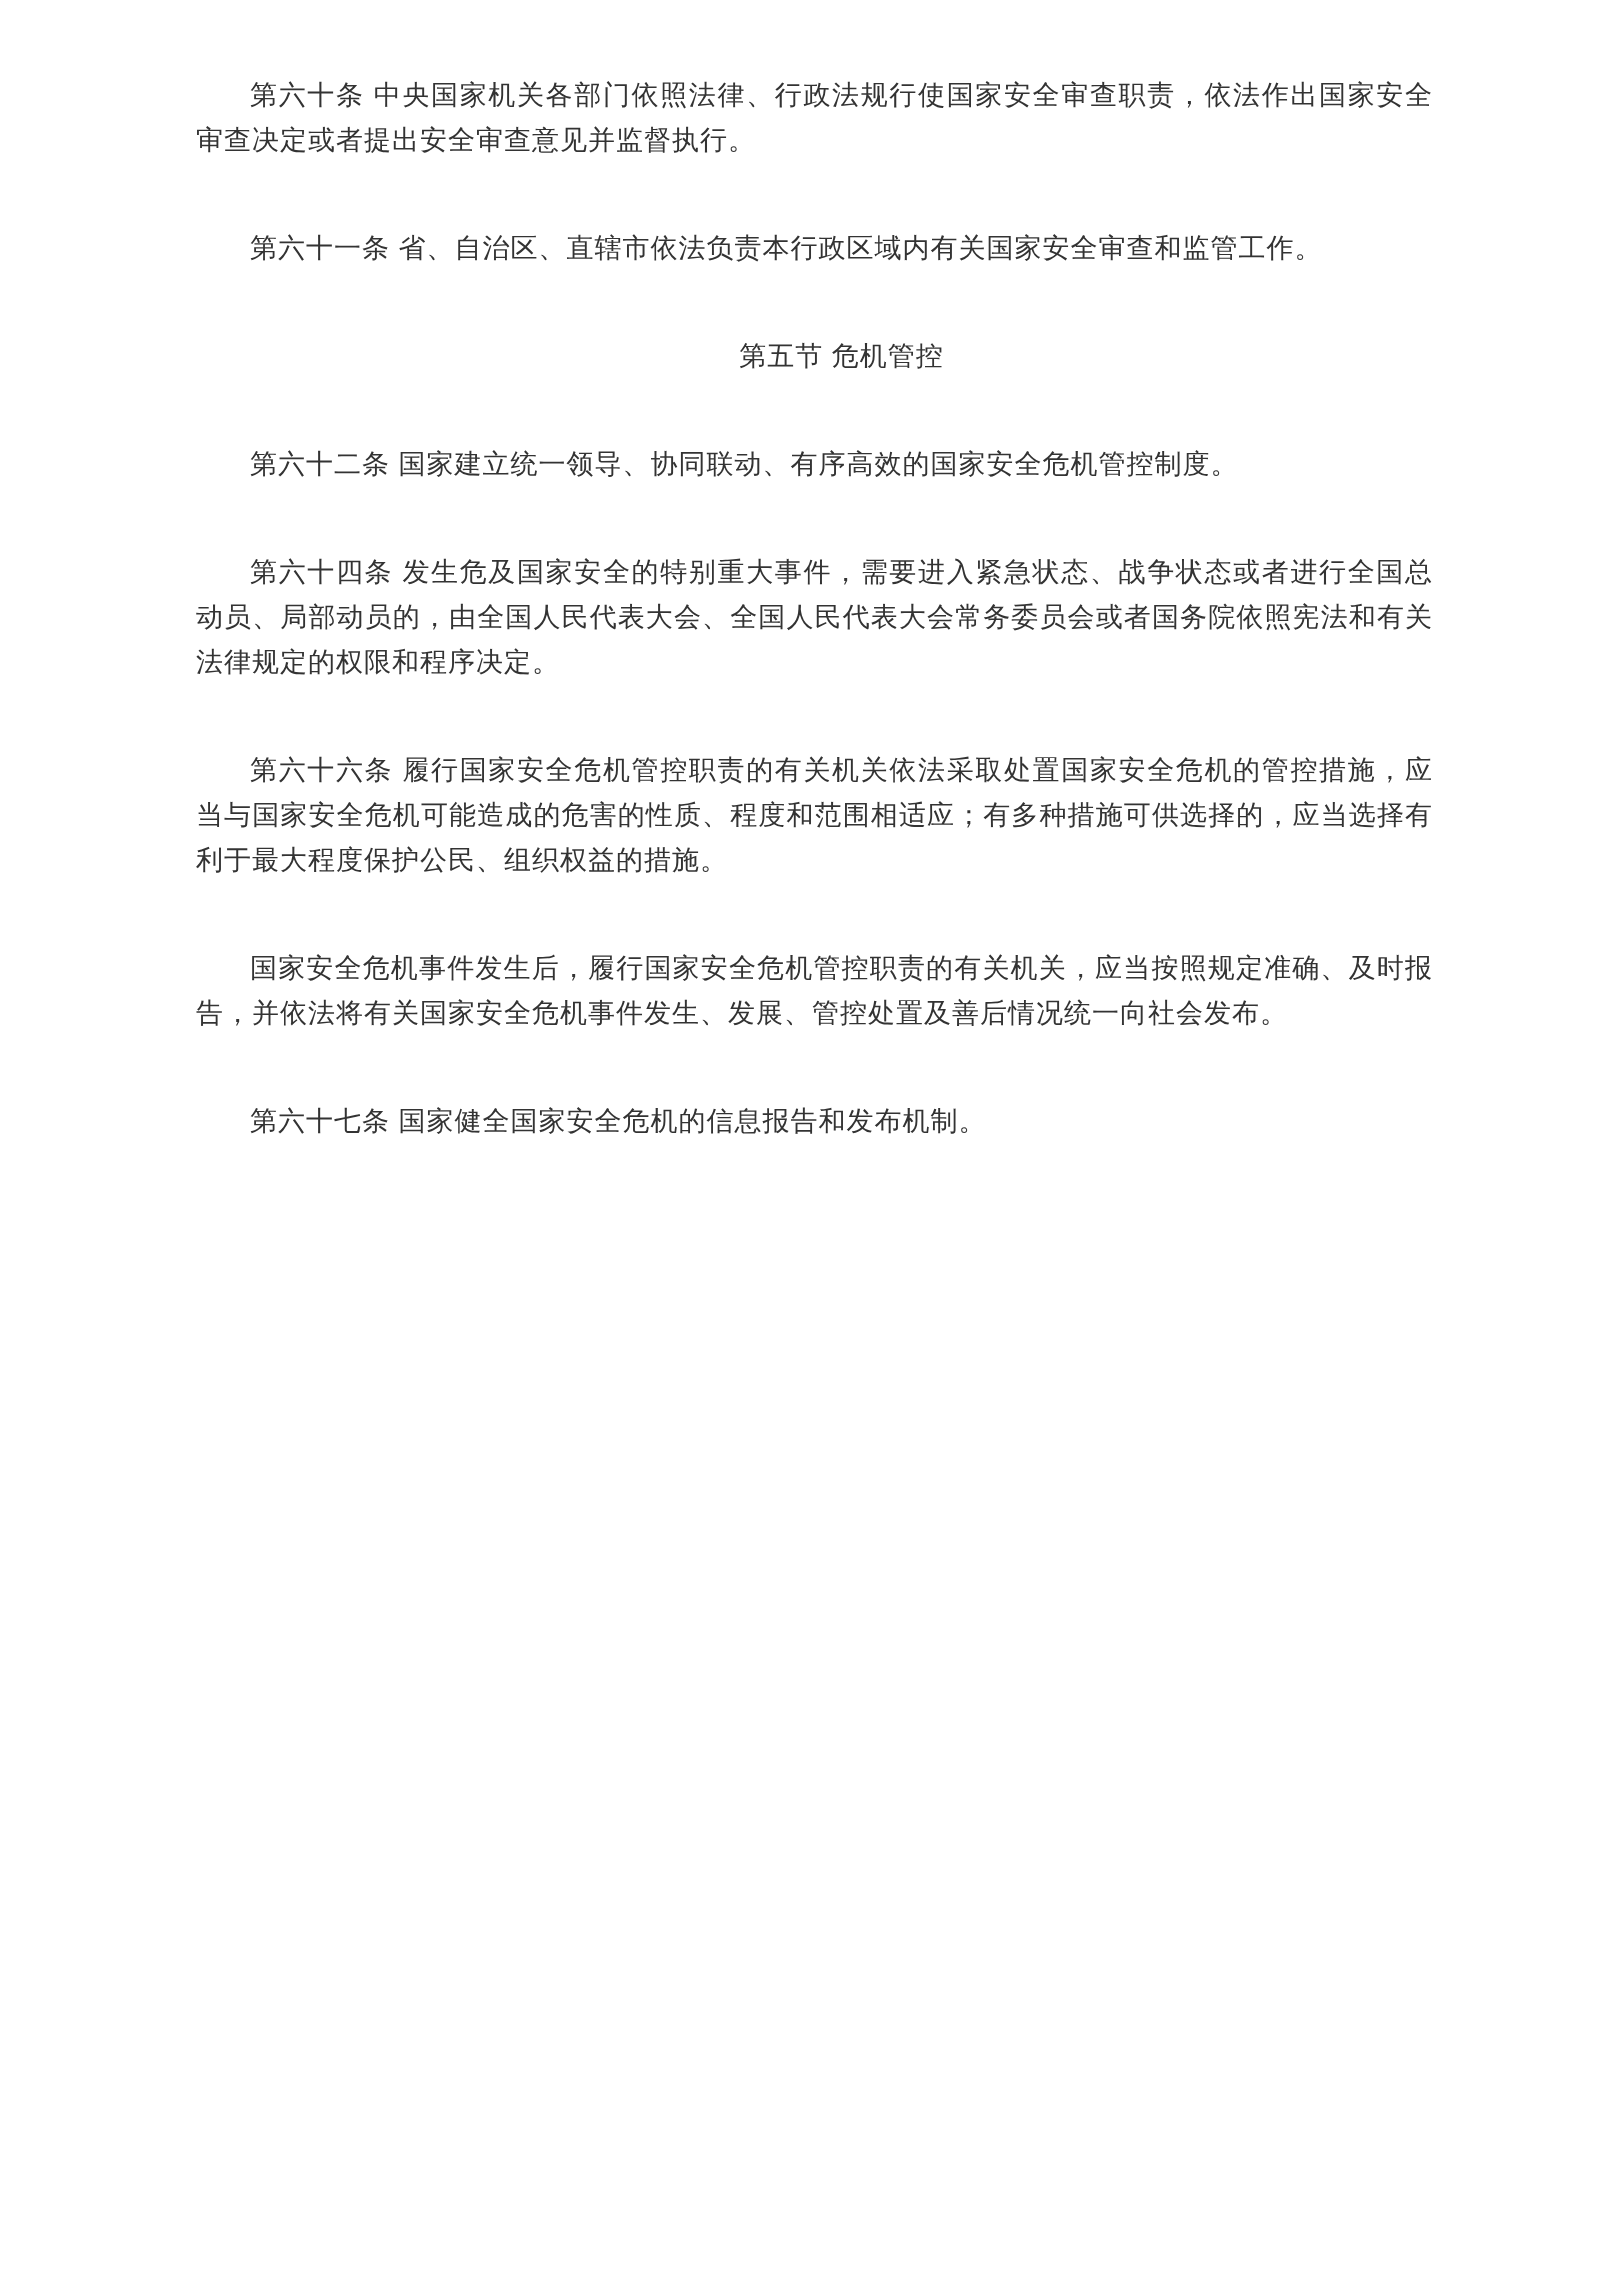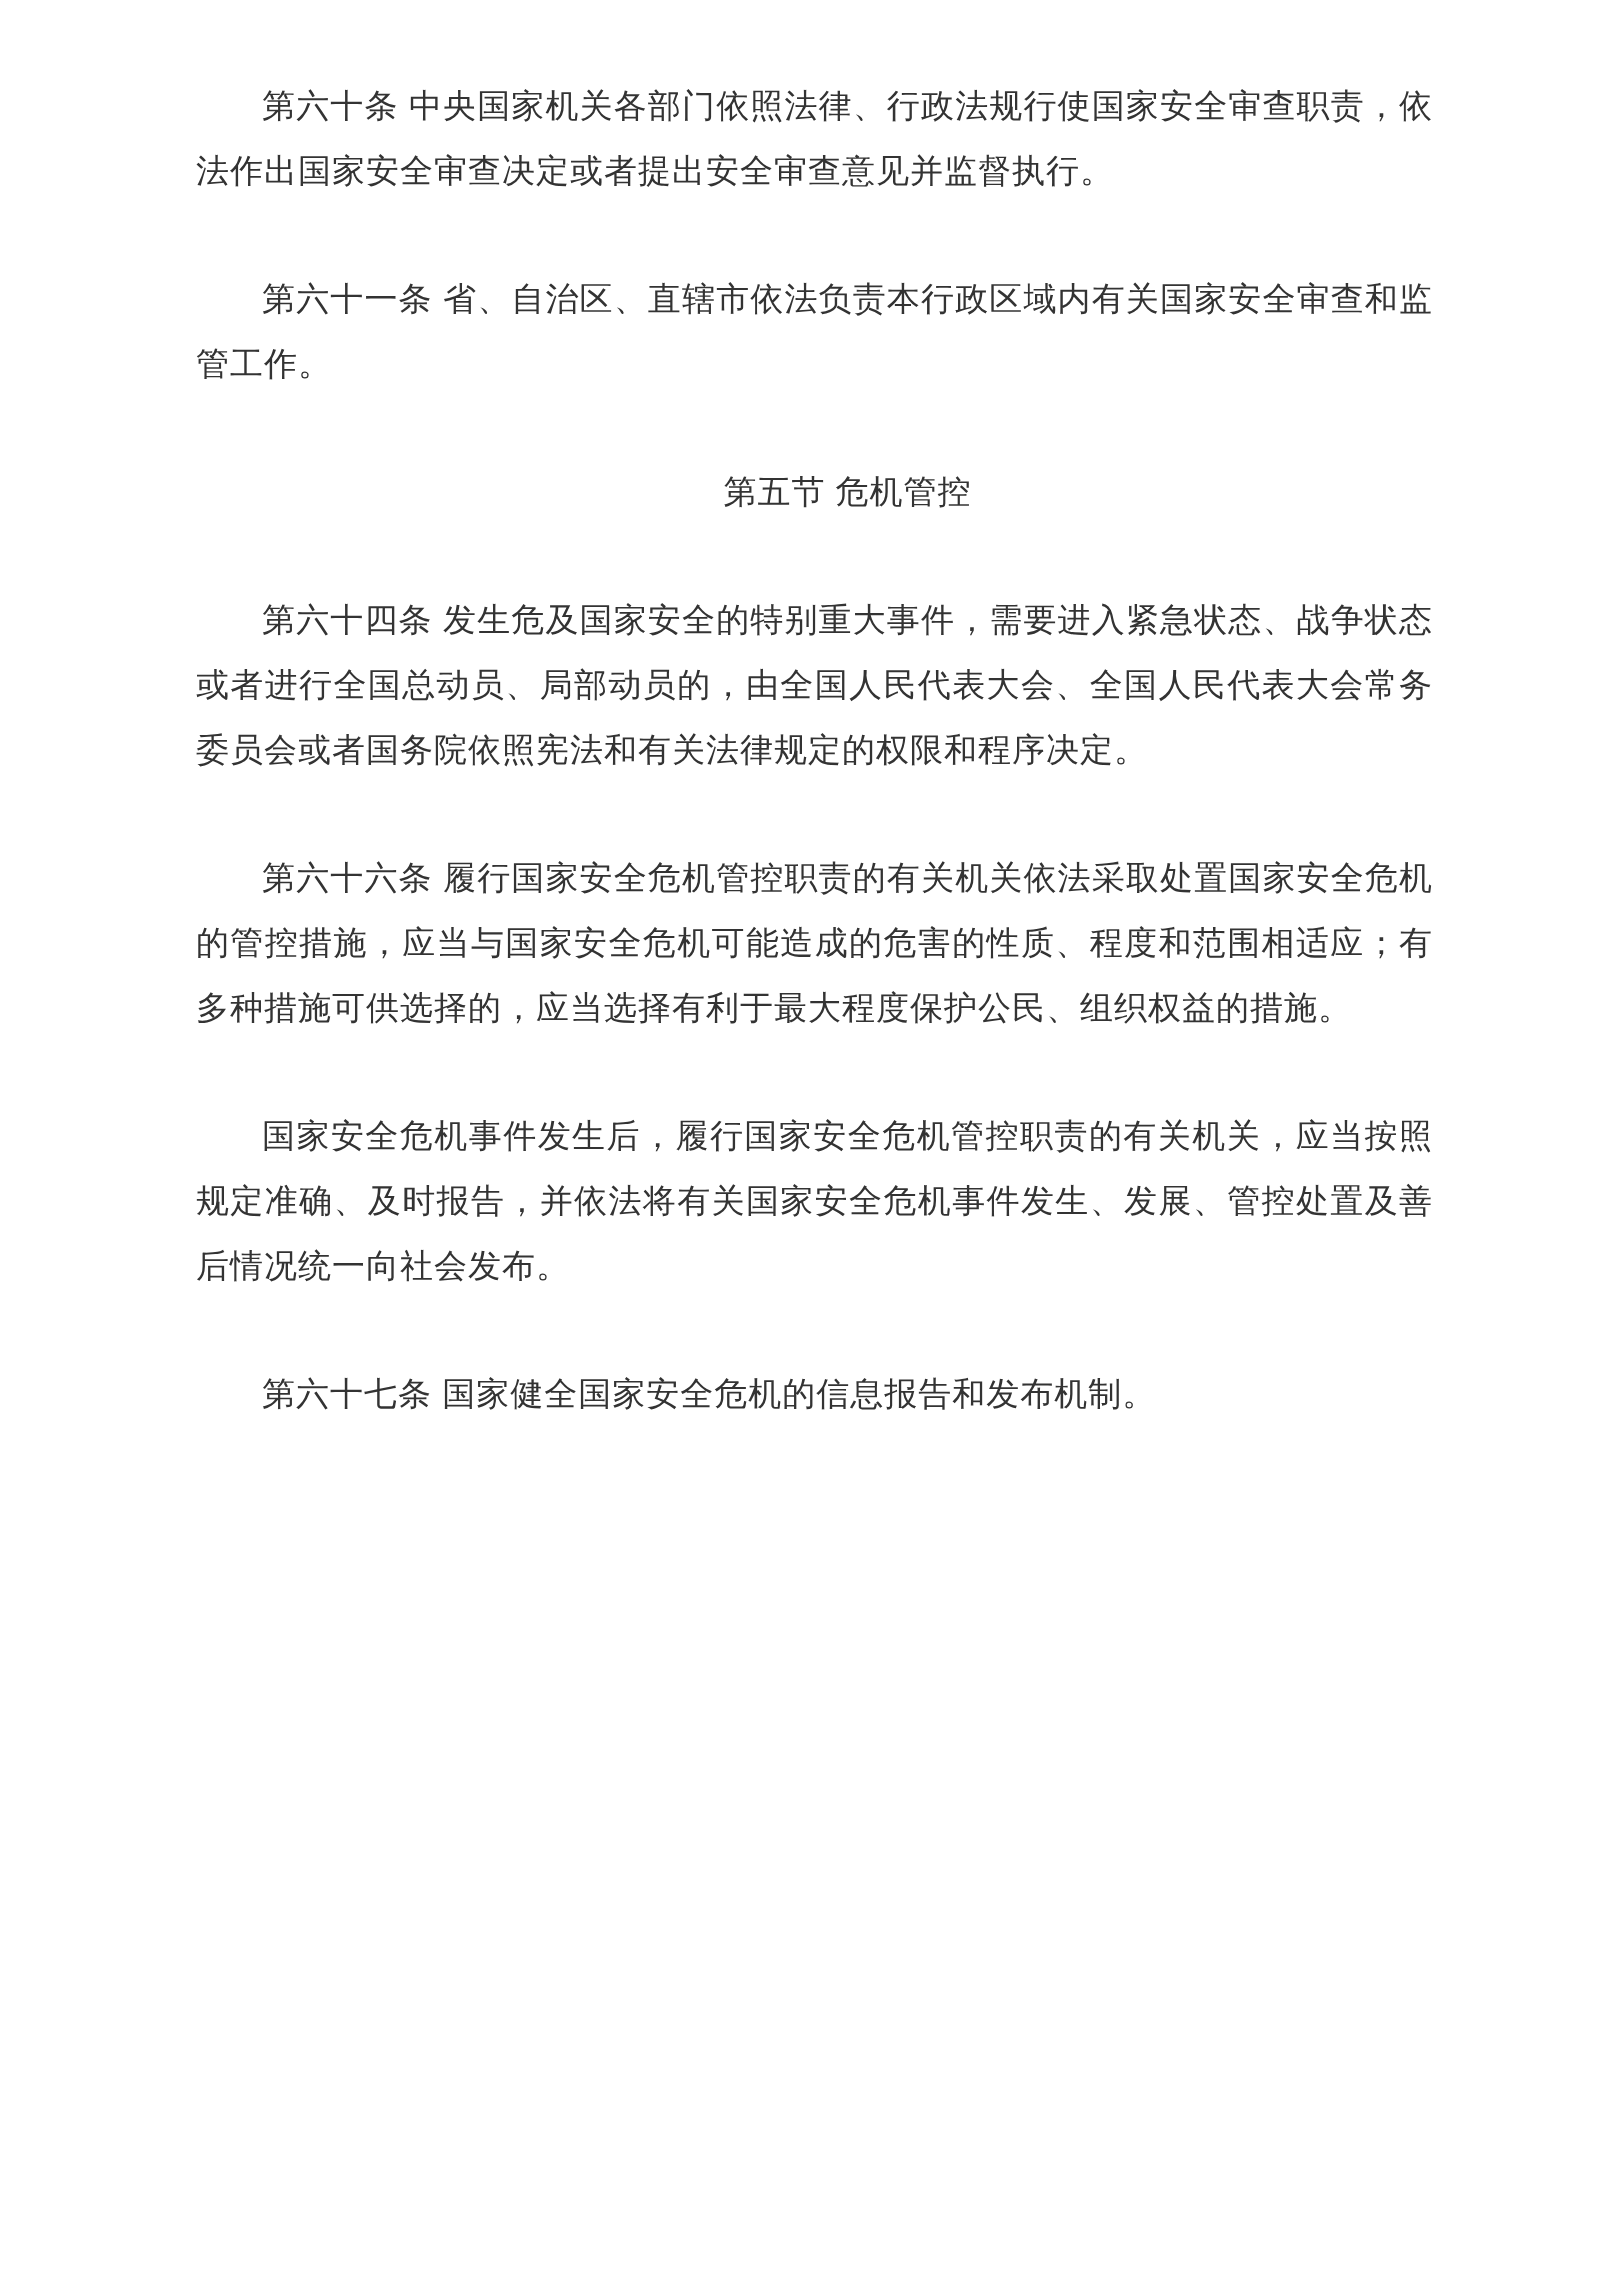--- a/index.html
+++ b/index.html
@@ -17,40 +17,41 @@
     font-family: "Liberation Sans", sans-serif;
   }
   .content {
     position: absolute;
     top: 73px;
     left: 196px;
     width: 1237px;
   }
   .content p {
     margin: 0 0 63px 0;
-    font-size: 33px;
-    line-height: 65px;
+    font-size: 27px;
+    line-height: 45px;
     letter-spacing: 1px;
     color: #333333;
     text-align: justify;
     text-indent: 2em;
     word-break: break-all;
     font-family: "Liberation Sans", sans-serif;
   }
   .content p.section-header {
     text-align: center;
   }
 </style>
 </head>
 <body>
 
 <div class="page">
   <div class="content">
     <p>第六十条 中央国家机关各部门依照法律、行政法规行使国家安全审查职责，依法作出国家安全审查决定或者提出安全审查意见并监督执行。</p>
     <p>第六十一条 省、自治区、直辖市依法负责本行政区域内有关国家安全审查和监管工作。</p>
     <p class="section-header">第五节 危机管控</p>
+    <p>第六十二条 国家建立统一领导、协同联动、有序高效的国家安全危机管控制度。</p>
     <p>第六十四条 发生危及国家安全的特别重大事件，需要进入紧急状态、战争状态或者进行全国总动员、局部动员的，由全国人民代表大会、全国人民代表大会常务委员会或者国务院依照宪法和有关法律规定的权限和程序决定。</p>
     <p>第六十六条 履行国家安全危机管控职责的有关机关依法采取处置国家安全危机的管控措施，应当与国家安全危机可能造成的危害的性质、程度和范围相适应；有多种措施可供选择的，应当选择有利于最大程度保护公民、组织权益的措施。</p>
     <p>国家安全危机事件发生后，履行国家安全危机管控职责的有关机关，应当按照规定准确、及时报告，并依法将有关国家安全危机事件发生、发展、管控处置及善后情况统一向社会发布。</p>
     <p>第六十七条 国家健全国家安全危机的信息报告和发布机制。</p>
   </div>
 </div>
 
 
 </body></html>

